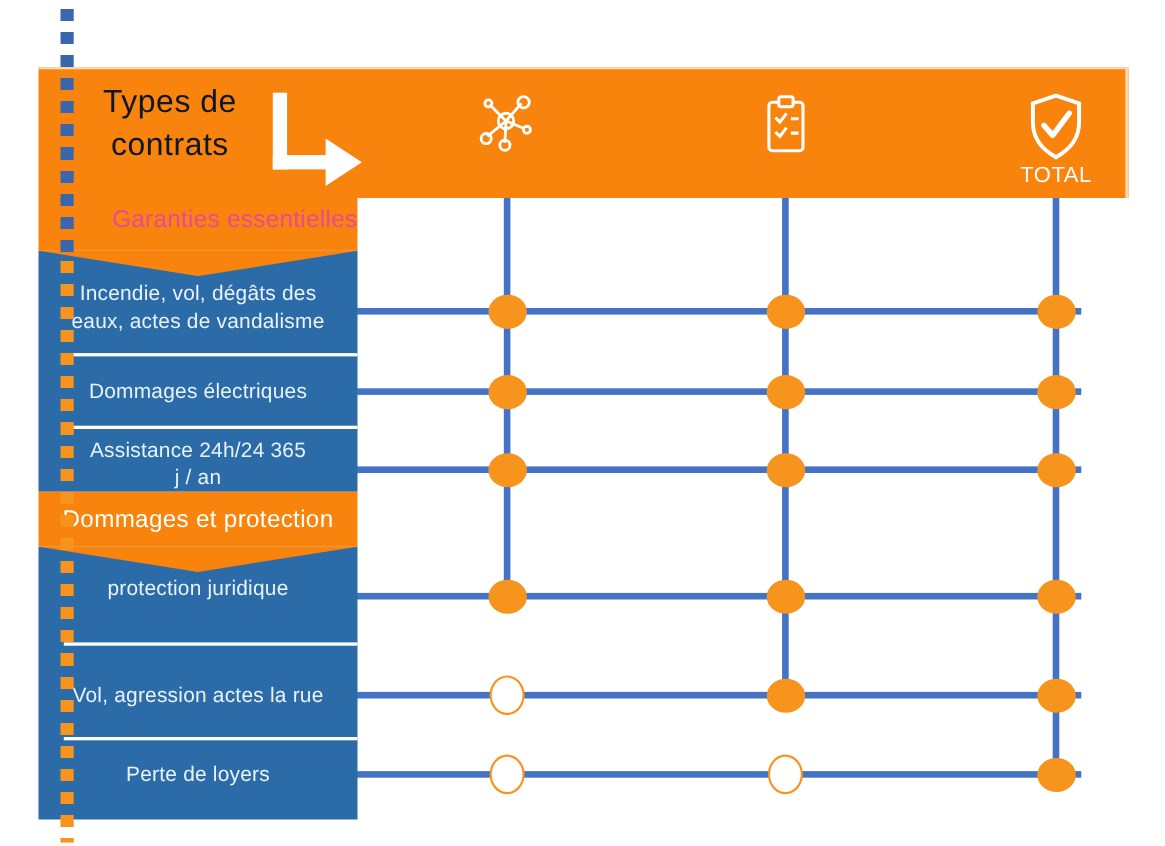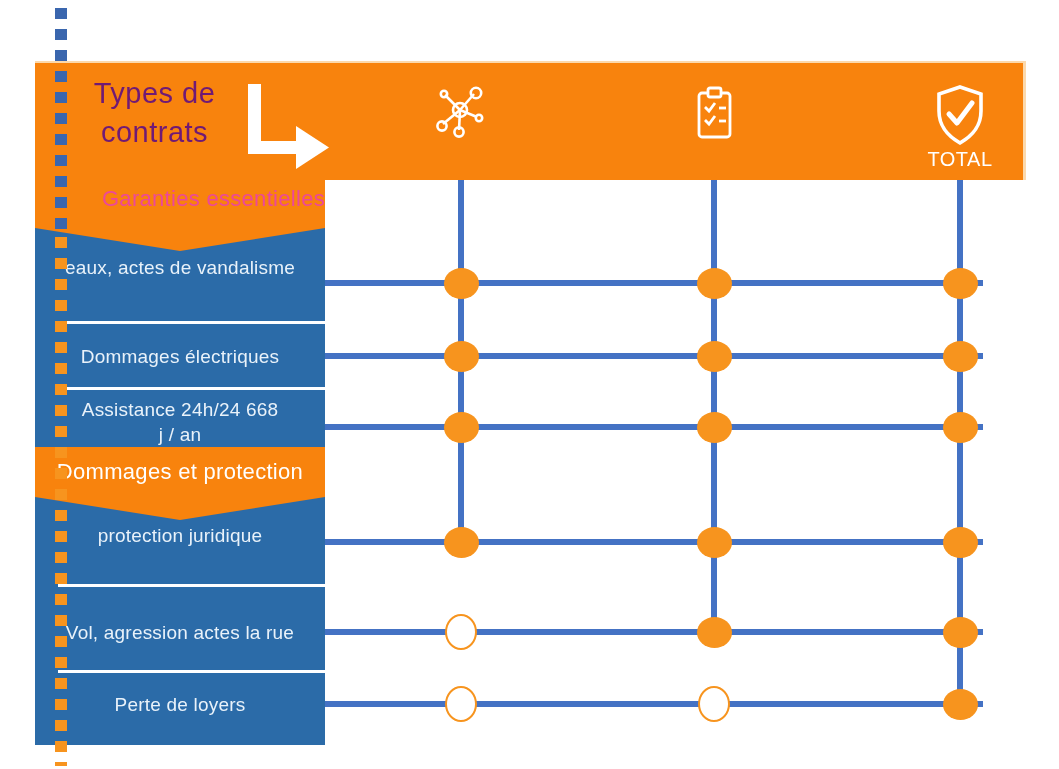--- a/index.html
+++ b/index.html
@@ -2,21 +2,21 @@
 <html><head>
 <meta charset="utf-8">
 <style>
   html,body{margin:0;padding:0;background:#ffffff;}
   .canvas{position:relative;width:1059px;height:769px;background:#ffffff;overflow:hidden;
           font-family:"Liberation Sans", sans-serif;}
   
   .banner{position:absolute;left:35px;top:61px;width:991px;height:119px;background:#F8830D;
           border-top:2px solid #FCD9AC;border-right:3px solid #FCD9AC;box-sizing:border-box;z-index:14;}
   .banner-left-ext{position:absolute;left:35px;top:180px;width:290px;height:48px;background:#F8830D;z-index:14;}
-  .title-block{position:absolute;left:42px;top:74px;width:225px;text-align:center;color:#701a75;
+  .title-block{position:absolute;left:42px;top:74px;width:225px;text-align:center;color:#0f172a;
                font-size:29px;line-height:39px;font-weight:400;letter-spacing:0.5px;z-index:16;}
   .arrow-wrap{position:absolute;left:245px;top:84px;width:84px;height:95px;z-index:16;}
   .section-label-1{position:absolute;left:35px;top:186px;width:290px;text-align:right;color:#ec4899;
                    font-size:22px;line-height:26px;z-index:16;letter-spacing:0.3px;}
   .section2-banner{position:absolute;left:35px;top:447px;width:290px;height:50px;background:#F8830D;z-index:14;}
   .section-label-2{position:absolute;left:35px;top:447px;width:290px;height:50px;line-height:50px;text-align:center;
                    color:#ffffff;font-size:22px;z-index:16;letter-spacing:0.3px;}
   .ribbon-tail{position:absolute;width:290px;height:23px;left:35px;background:#F8830D;z-index:15;
                clip-path:polygon(0 0,100% 0,50% 100%);}
   
@@ -140,27 +140,28 @@
     <svg width="60" height="62" viewBox="0 0 60 62" style="margin: 0px auto;">
       <path d="M30 3 L51 10 V27 C51 43 42 52 30 59 C18 52 9 43 9 27 V10 Z" fill="none" stroke="#ffffff" stroke-width="3.6"></path>
       <polyline points="19,30 27,39 42,19" fill="none" stroke="#ffffff" stroke-width="5" stroke-linecap="round" stroke-linejoin="round"></polyline>
     </svg>
         </span>
         <span class="col-label">TOTAL</span>
       </div>
     </div>
   <div id="sidebar-mount">
       <div class="row-label" style="top: 255px;">
+        <div>Incendie, vol, dégâts des</div>
         <div>eaux, actes de vandalisme</div>
       </div>
       <div class="row-label" style="top: 344px;">
         <div>Dommages électriques</div>
       </div>
       <div class="row-label" style="top: 397px;">
-        <div>Assistance 24h/24 668</div>
+        <div>Assistance 24h/24 365</div>
         <div>j / an</div>
       </div>
       <div class="row-label" style="top: 523px;">
         <div>protection juridique</div>
       </div>
       <div class="row-label" style="top: 620px;">
         <div>Vol, agression actes la rue</div>
       </div>
       <div class="row-label" style="top: 692px;">
         <div>Perte de loyers</div>

